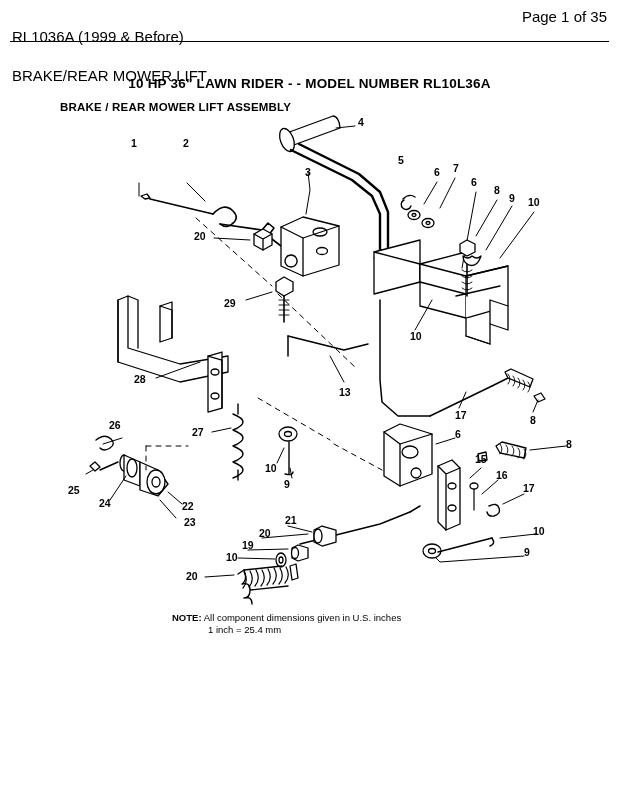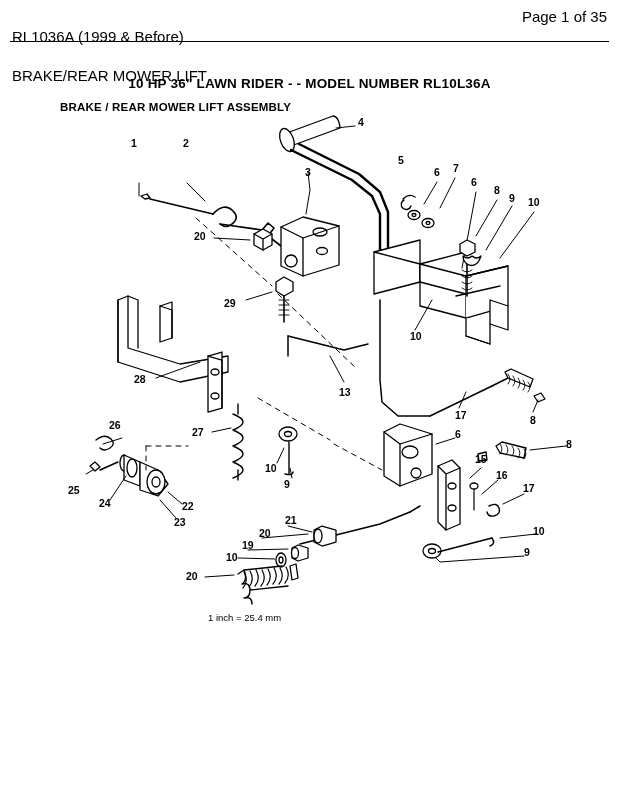--- a/index.html
+++ b/index.html
@@ -308,33 +308,35 @@
   <div class="num" style="left:410px; top:330px;">10</div>
   <div class="num" style="left:339px; top:386px;">13</div>
   <div class="num" style="left:134px; top:373px;">28</div>
   <div class="num" style="left:455px; top:409px;">17</div>
   <div class="num" style="left:530px; top:414px;">8</div>
   <div class="num" style="left:192px; top:426px;">27</div>
   <div class="num" style="left:109px; top:419px;">26</div>
   <div class="num" style="left:68px;  top:484px;">25</div>
   <div class="num" style="left:99px;  top:497px;">24</div>
   <div class="num" style="left:182px; top:500px;">22</div>
-  <div class="num" style="left:174px; top:516px;">23</div>
+  <div class="num" style="left:184px; top:516px;">23</div>
   <div class="num" style="left:265px; top:462px;">10</div>
   <div class="num" style="left:284px; top:478px;">9</div>
   <div class="num" style="left:455px; top:428px;">6</div>
   <div class="num" style="left:475px; top:453px;">15</div>
   <div class="num" style="left:566px; top:438px;">8</div>
   <div class="num" style="left:496px; top:469px;">16</div>
   <div class="num" style="left:523px; top:482px;">17</div>
   <div class="num" style="left:533px; top:525px;">10</div>
   <div class="num" style="left:524px; top:546px;">9</div>
   <div class="num" style="left:285px; top:514px;">21</div>
   <div class="num" style="left:259px; top:527px;">20</div>
   <div class="num" style="left:242px; top:539px;">19</div>
   <div class="num" style="left:226px; top:551px;">10</div>
   <div class="num" style="left:186px; top:570px;">20</div>
 
   <div class="note">
+    <div><b>NOTE:</b>
+      <span>All component dimensions given in U.S. inches</span></div>
     <div class="line2">1 inch = 25.4 mm</div>
   </div>
 
 </div>
 
 </body></html>

